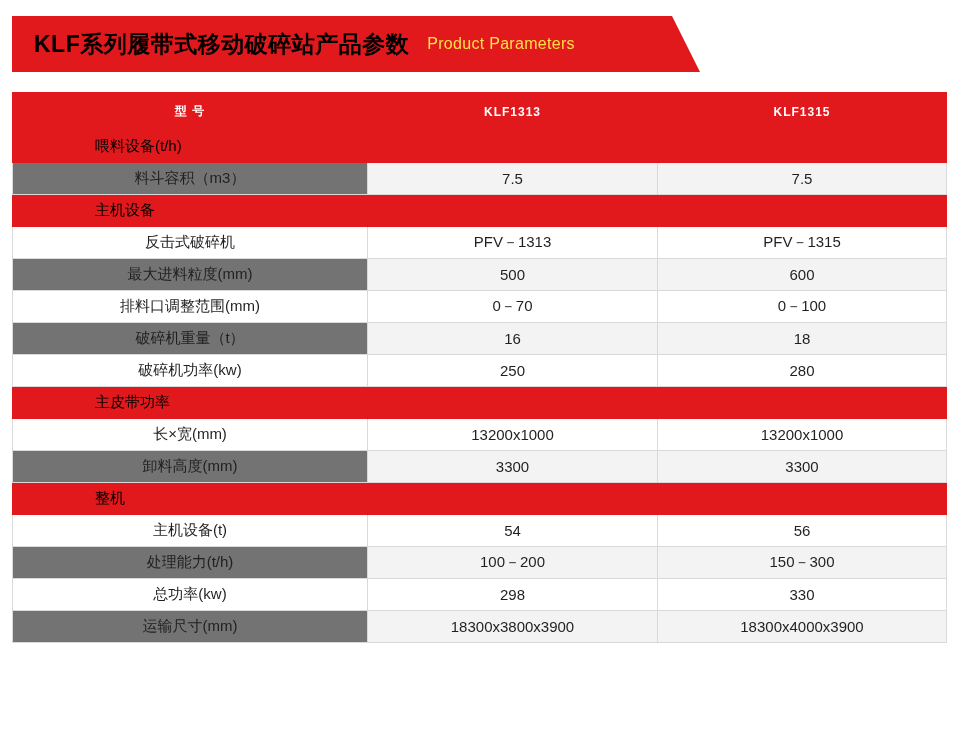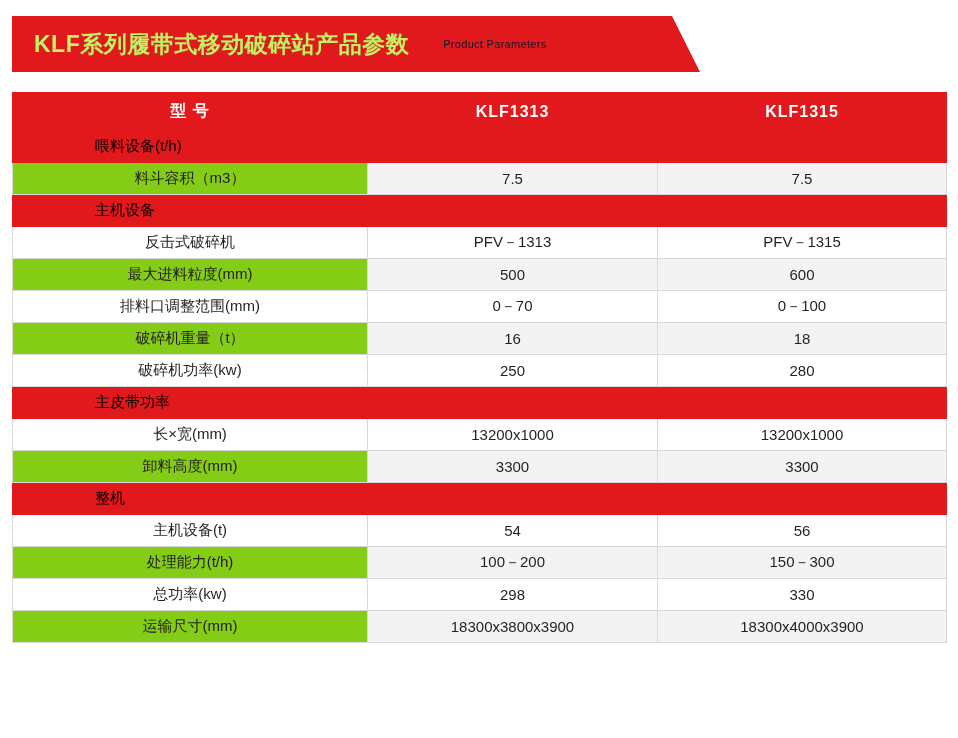--- a/index.html
+++ b/index.html
@@ -39,30 +39,30 @@
     position: absolute;
     top: 0;
     right: -28px;
     width: 0;
     height: 0;
     border-style: solid;
     border-width: 0 28px 56px 0;
     border-color: transparent transparent #e2191c transparent;
   }
   .header-title {
-    color: #bef264;
+    color: #000000;
     font-size: 23px;
     font-weight: bold;
     letter-spacing: 0.5px;
     white-space: nowrap;
   }
   .header-sub {
-    color: #0f172a;
-    font-size: 11px;
-    margin-left: 34px;
+    color: #fde047;
+    font-size: 16px;
+    margin-left: 18px;
     white-space: nowrap;
     letter-spacing: 0.3px;
   }
 
   
   .table-wrap {
     margin: 20px 12px 0 12px;
     width: 934px;
   }
   table.spec {
@@ -82,21 +82,21 @@
     padding: 0 10px;
     box-sizing: border-box;
   }
 
   
   tr.head td {
     background: #e2191c;
     color: #ffffff;
     font-weight: bold;
     text-align: center;
-    font-size: 16px;
+    font-size: 12px;
     height: 38px;
     border-color: #e2191c;
     letter-spacing: 1px;
   }
 
   
   tr.section td {
     background: #e2191c;
     color: #000000;
     text-align: left;
@@ -112,21 +112,21 @@
     background: #ffffff;
   }
   tr.row td.val {
     text-align: center;
     background: #ffffff;
   }
   tr.row.alt td {
     background: #f3f3f3;
   }
   tr.row.alt td.label {
-    background: #84cc16;
+    background: #737373;
   }
 </style>
 </head>
 <body>
 
 <div class="page">
 
   <div class="header">
     <span class="header-title">KLF系列履带式移动破碎站产品参数</span>
     <span class="header-sub">Product Parameters</span>

